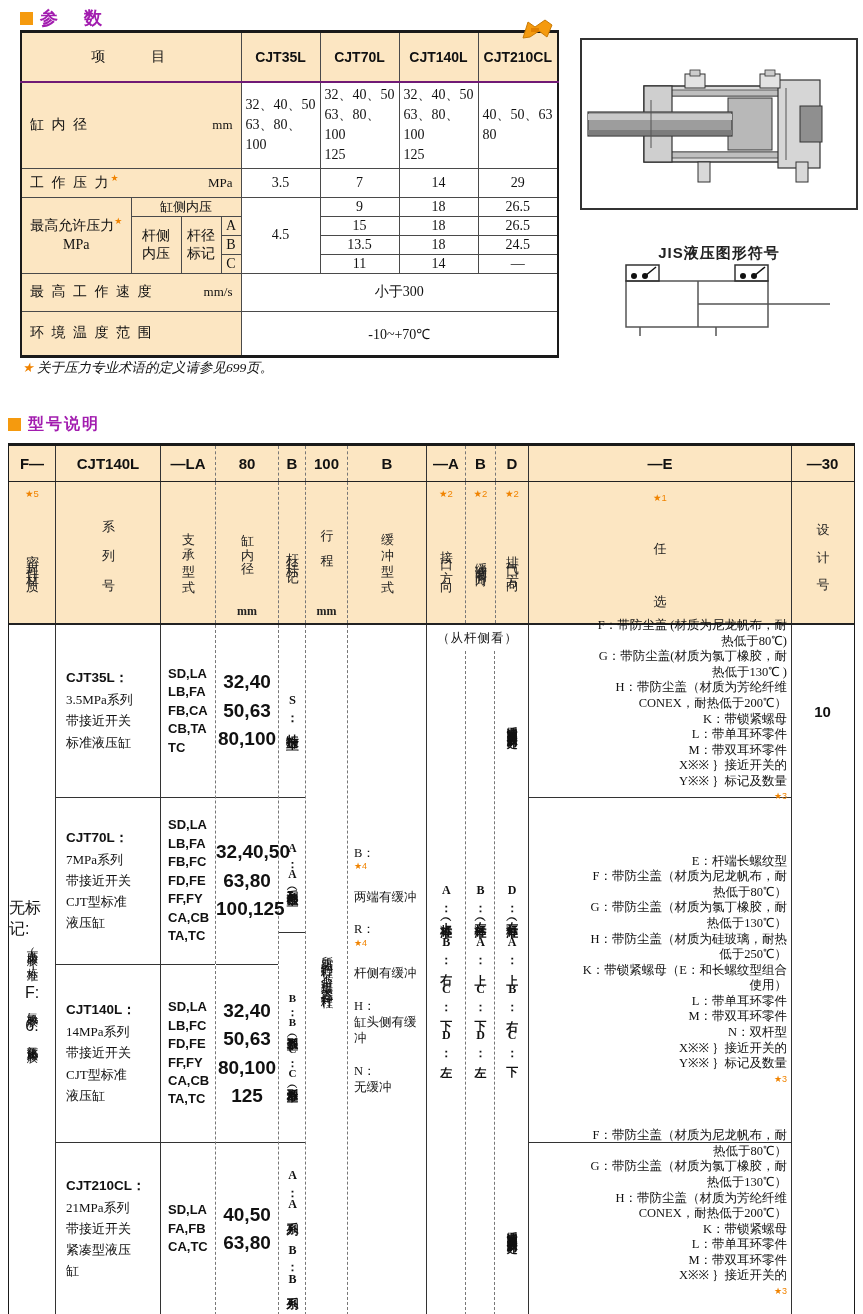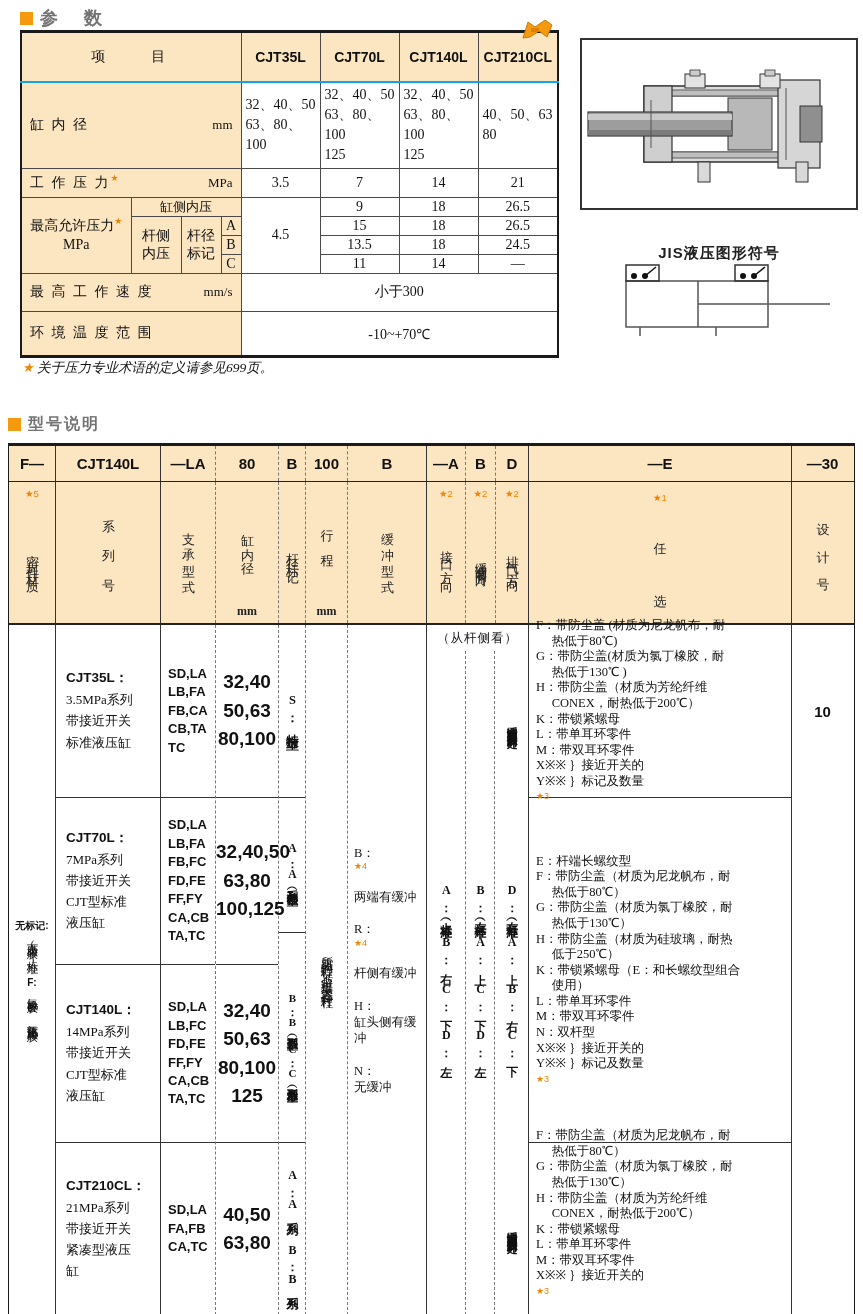--- a/index.html
+++ b/index.html
@@ -2,30 +2,30 @@
 <html><head>
 <meta charset="utf-8">
 <style>
   * { margin:0; padding:0; box-sizing:border-box; }
   body { background:#fff; }
   .page {
     position:relative; width:863px; height:1314px; background:#fff;
     font-family:"Liberation Serif", serif; color:#111; overflow:hidden;
   }
   .sec-title { position:absolute; display:flex; align-items:center; gap:7px;
-    font-family:"Liberation Sans", sans-serif; font-weight:bold; font-size:18px; color:#737373; letter-spacing:4px;}
+    font-family:"Liberation Sans", sans-serif; font-weight:bold; font-size:18px; color:#a21caf; letter-spacing:4px;}
   .sq { width:13px; height:13px; background:#f59a0e; display:inline-block; }
   .star { color:#f08300; font-size:9px; vertical-align:super; font-family:"Liberation Sans",sans-serif;}
   .starline { color:#f08300; font-size:13px; }
 
   
   table.params { position:absolute; left:20px; top:30px; width:537px; border-collapse:collapse;
     border:2px solid #1a1a1a; border-top-width:3px; border-bottom-width:3px; table-layout:fixed;}
   table.params td { border:1px solid #4a4a4a; font-size:14px; vertical-align:middle; }
-  table.params tr.hdr td { border-bottom:2px solid #0ea5e9; }
+  table.params tr.hdr td { border-bottom:2px solid #701a75; }
   .tan { background:#fce6c2; }
   .pt-item { text-align:center; font-size:15px; letter-spacing:6px; }
   .pt-model { text-align:center; font-family:"Liberation Sans",sans-serif; font-weight:bold; font-size:15px; position:relative;}
   .lblflex { display:flex; justify-content:space-between; align-items:center; padding:0 8px; }
   .lbl { letter-spacing:2px; font-size:14px; }
   .unit { font-size:13px; }
   .val { text-align:center; }
   .multiline { white-space:pre-line; font-size:13px; line-height:1.45; padding:2px 4px; text-align:left;}
   .ctr2 { text-align:center; font-size:13.5px; line-height:1.35; }
   .small2 { text-align:center; font-size:12.5px; line-height:1.25; white-space:pre-line; }
@@ -85,24 +85,24 @@
   .stroketxt { font-size:12.5px; letter-spacing:3px; }
   .cushion-cell { font-size:12.5px; line-height:1.3; white-space:pre-line; padding-left:6px;
     display:flex; flex-direction:column; justify-content:center; height:690px;}
   .pg { display:flex; flex-direction:column; }
   .viewband { height:26px; display:flex; align-items:center; justify-content:center; font-size:12.5px; letter-spacing:1px;}
   .pg-cols { display:flex; height:664px; }
   .vlist { display:flex; flex-direction:column; align-items:center; justify-content:center; gap:16px; }
   .vitem { writing-mode:vertical-rl; text-orientation:upright; font-size:12px; font-weight:600; letter-spacing:1.5px;}
   .venttxt { writing-mode:vertical-rl; text-orientation:upright; font-size:10.5px; letter-spacing:1px; font-weight:600;}
   .opt-cell { font-size:12.5px; line-height:15.6px; white-space:pre-line; padding:3px 4px 2px 7px;
-    display:flex; flex-direction:column; justify-content:center;}
+    display:flex; flex-direction:column; justify-content:center;text-align:right;}
   .design-cell { align-items:center; font-family:"Liberation Sans",sans-serif; font-weight:bold; font-size:15px;}
   .seal-cell { align-items:center; justify-content:center; gap:10px; font-size:11.5px; height:690px; display:flex; flex-direction:column;}
-  .sealkey { font-family:"Liberation Sans",sans-serif; font-weight:bold; font-size:10px; }
+  .sealkey { font-family:"Liberation Sans",sans-serif; font-weight:normal; font-size:16px; }
   .sealval { writing-mode:vertical-rl; text-orientation:upright; font-size:11.5px; letter-spacing:1px; }
   .sealpart { display:flex; flex-direction:column; align-items:center; gap:2px; }
 </style>
 </head>
 <body>
 
 <div class="page">
 
   <div class="sec-title" style="left:20px; top:6px;">
     <span class="sq"></span>
@@ -157,21 +157,21 @@
     <tr style="height:29px;padding-left:40px;">
       <td colspan="4" class="tan">
         <div class="lblflex">
           <span class="lbl"><span>工 作 压 力</span><span class="star">★</span></span>
           <span class="unit">MPa</span>
         </div>
       </td>
       <td class="val">3.5</td>
       <td class="val">7</td>
       <td class="val">14</td>
-      <td class="val">21</td>
+      <td class="val">29</td>
     </tr>
     <tr style="height:19px;">
       <td rowspan="4" class="tan ctr2">
         <span>最高允许压力</span><span class="star">★</span><br>
         <span>MPa</span>
       </td>
       <td colspan="3" class="tan val" style="font-size:13px;">缸侧内压</td>
       <td rowspan="4" class="val">4.5</td>
       <td class="val">9</td>
       <td class="val">18</td>

